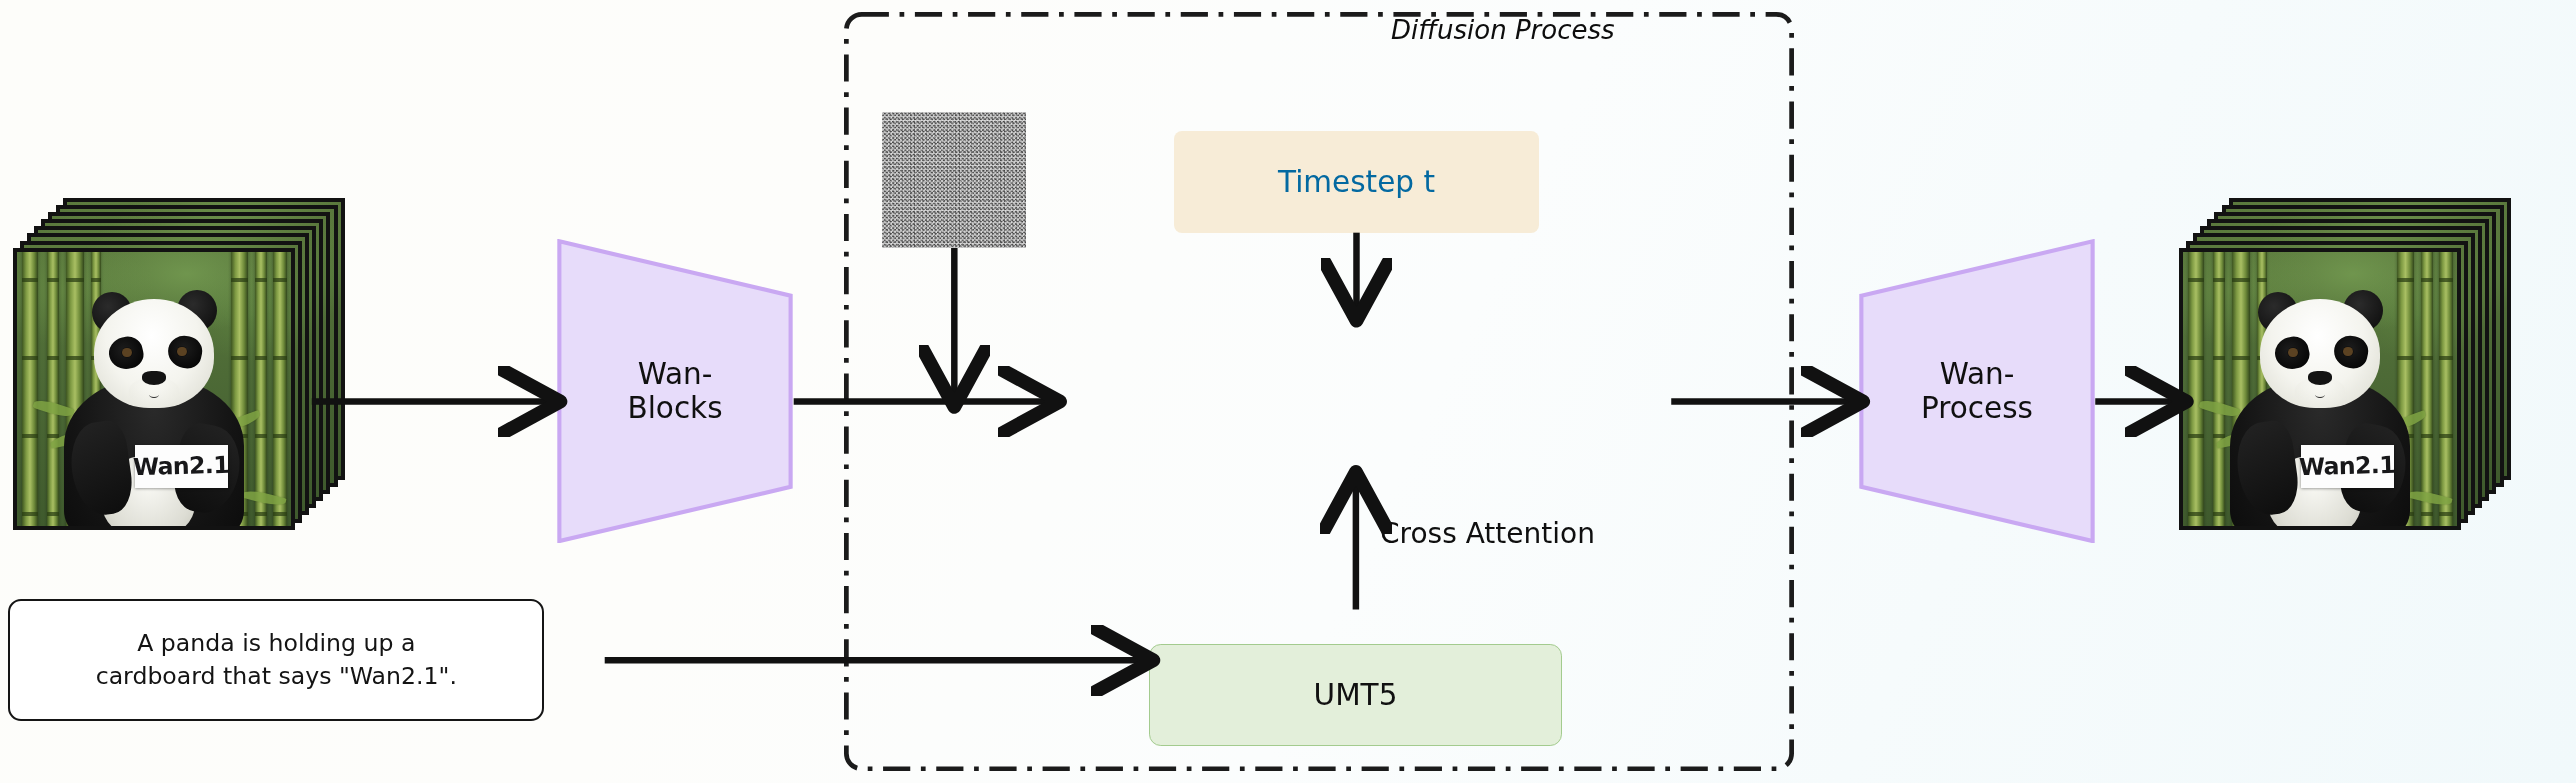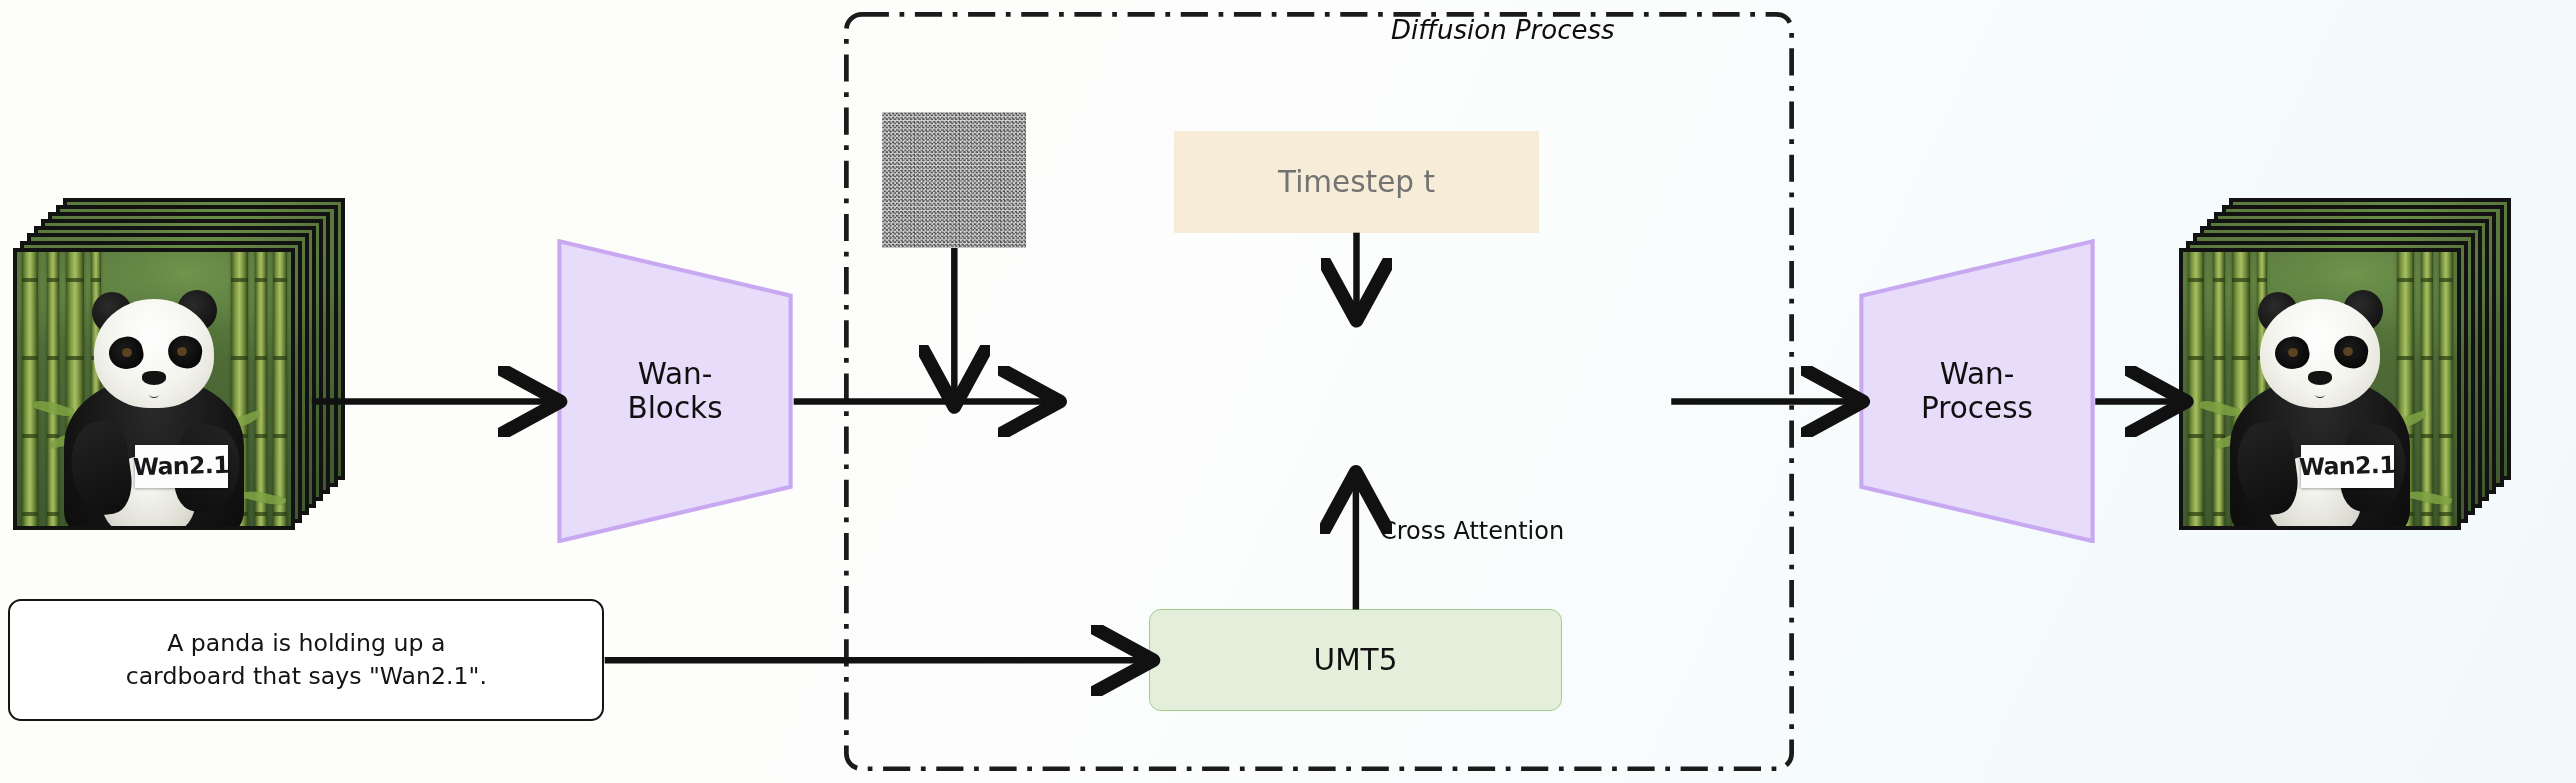--- a/index.html
+++ b/index.html
@@ -223,23 +223,23 @@
   
   .rbox {
     position: absolute;
     display: flex;
     align-items: center;
     justify-content: center;
     box-sizing: border-box;
   }
   #timestep-box {
     background: #f7ecd7;
-    border-radius: 0;
+    border-radius: 8px;
     font-size: 29.5px;
-    color: #737373;
+    color: #0369a1;
   }
   #dit-box {
     background: #dce8f8;
     border: 2.4px solid #5b9bd5;
     border-radius: 15.4px;
     font-size: 39px;
     color: #0c0c0c;
     letter-spacing: 0.3px;
   }
   #dit-box .n { color: #fb0007; font-weight: 700; }
@@ -299,21 +299,21 @@
 
   
   #wires {
     position: absolute;
     inset: 0;
     pointer-events: none;
   }
 
   .lbl {
     position: absolute;
-    font-size: 24px;
+    font-size: 28px;
     color: #0f0f0f;
     white-space: nowrap;
   }
 </style>
 </head>
 <body>
 
 <div id="stage">
 
   <div class="stack" id="input-stack" style="left:13px; top:198px; width:307px; height:354px;">
@@ -391,27 +391,27 @@
   </div>
   <div id="diffusion-title" style="left:1391px; top:15.4px;">Diffusion Process</div>
 
   <div id="noise-patch" style="left:882px; top:112px; width:144px; height:136px;"></div>
 
   <div class="rbox" id="timestep-box" style="left:1174px; top:131px; width:365px; height:102px;">
     <span>Timestep t</span>
   </div>
 
 
-  <div class="rbox" id="umt5-box" style="left:1149px; top:609px; width:413px; height:102px;">
+  <div class="rbox" id="umt5-box" style="left:1149px; top:644px; width:413px; height:102px;">
     <span>UMT5</span>
   </div>
 
   <div class="lbl" id="cross-attention-label" style="left:1380px; top:517px;">Cross Attention</div>
 
-  <div class="rbox" id="prompt-box" style="left:8.3px; top:599px; width:596px; height:122px; flex-direction:column;">
+  <div class="rbox" id="prompt-box" style="left:8.3px; top:599px; width:536px; height:122px; flex-direction:column;">
     <div>A panda is holding up a</div>
     <div>cardboard that says "Wan2.1".</div>
   </div>
 
   <div class="trap" id="decoder-trap" style="left:1859px; top:239px; width:236px; height:305px; background:none;">
     <svg class="shape" viewBox="0 0 400 516" preserveAspectRatio="none">
       <polygon points="4,96 396,4 396,512 4,420" fill="#e7dcfa" stroke="#c9a8f2" stroke-width="7"></polygon>
     </svg>
     <div class="trap-label">
       <div>Wan-</div>

